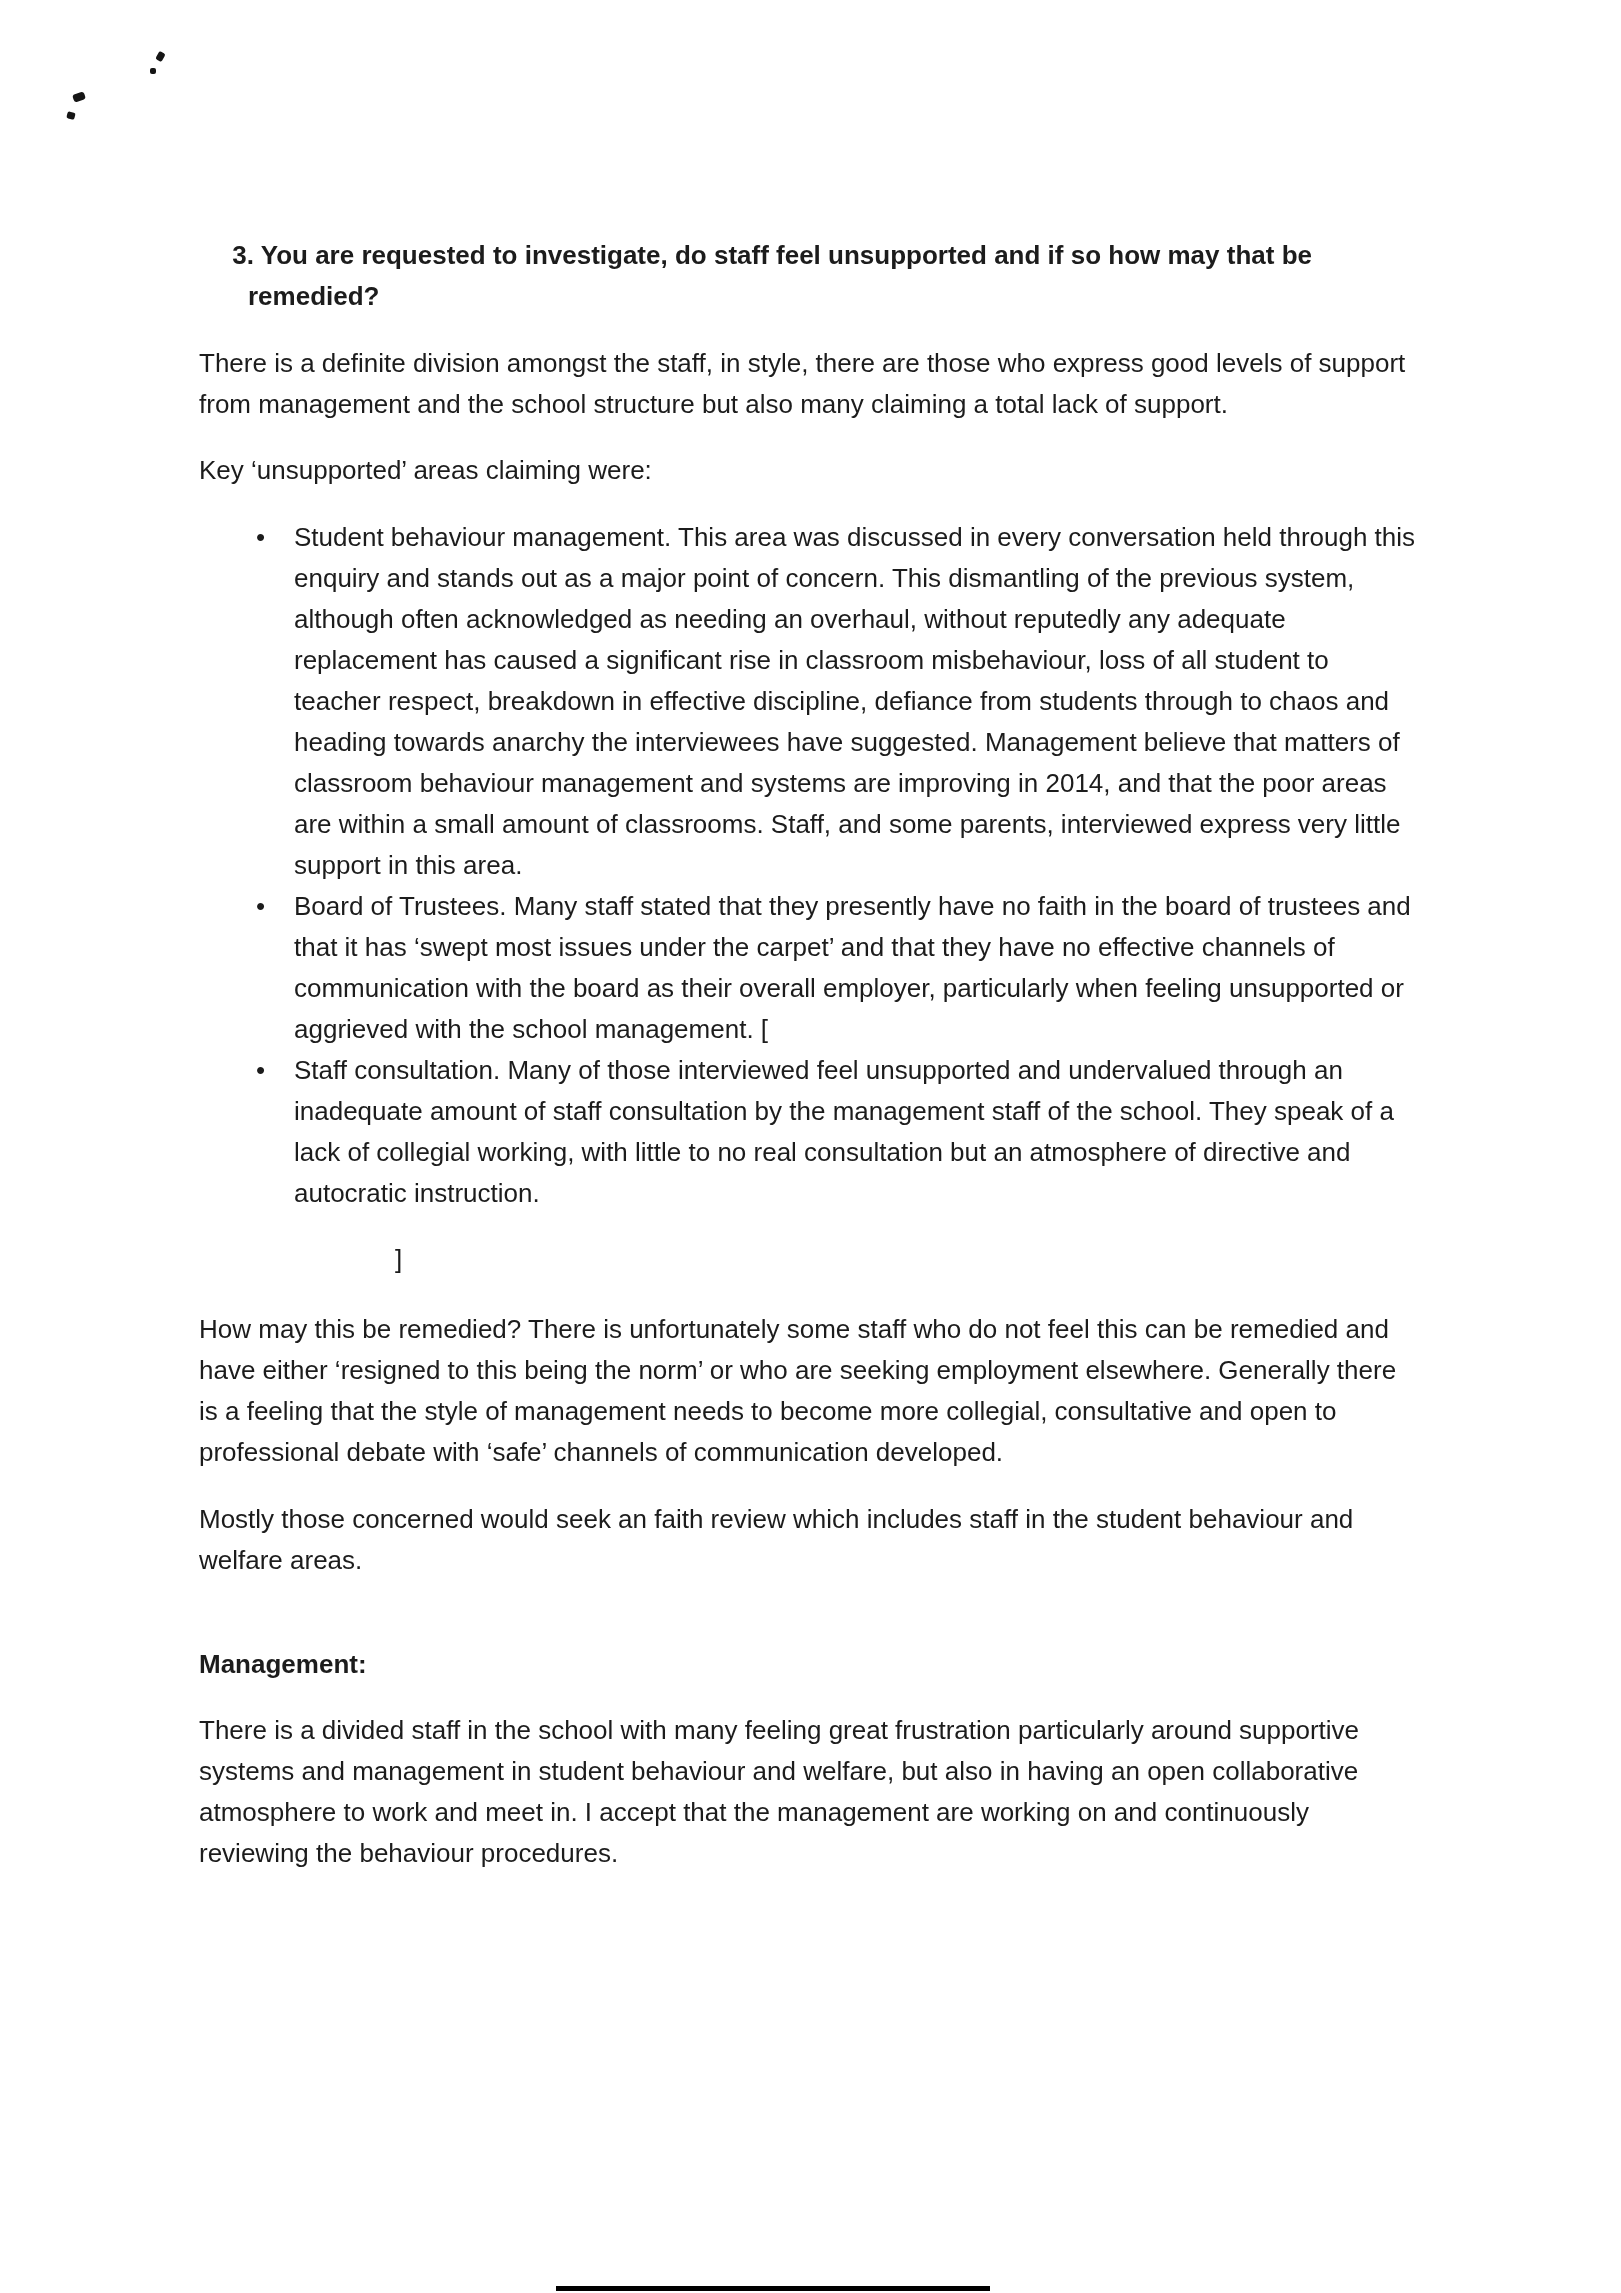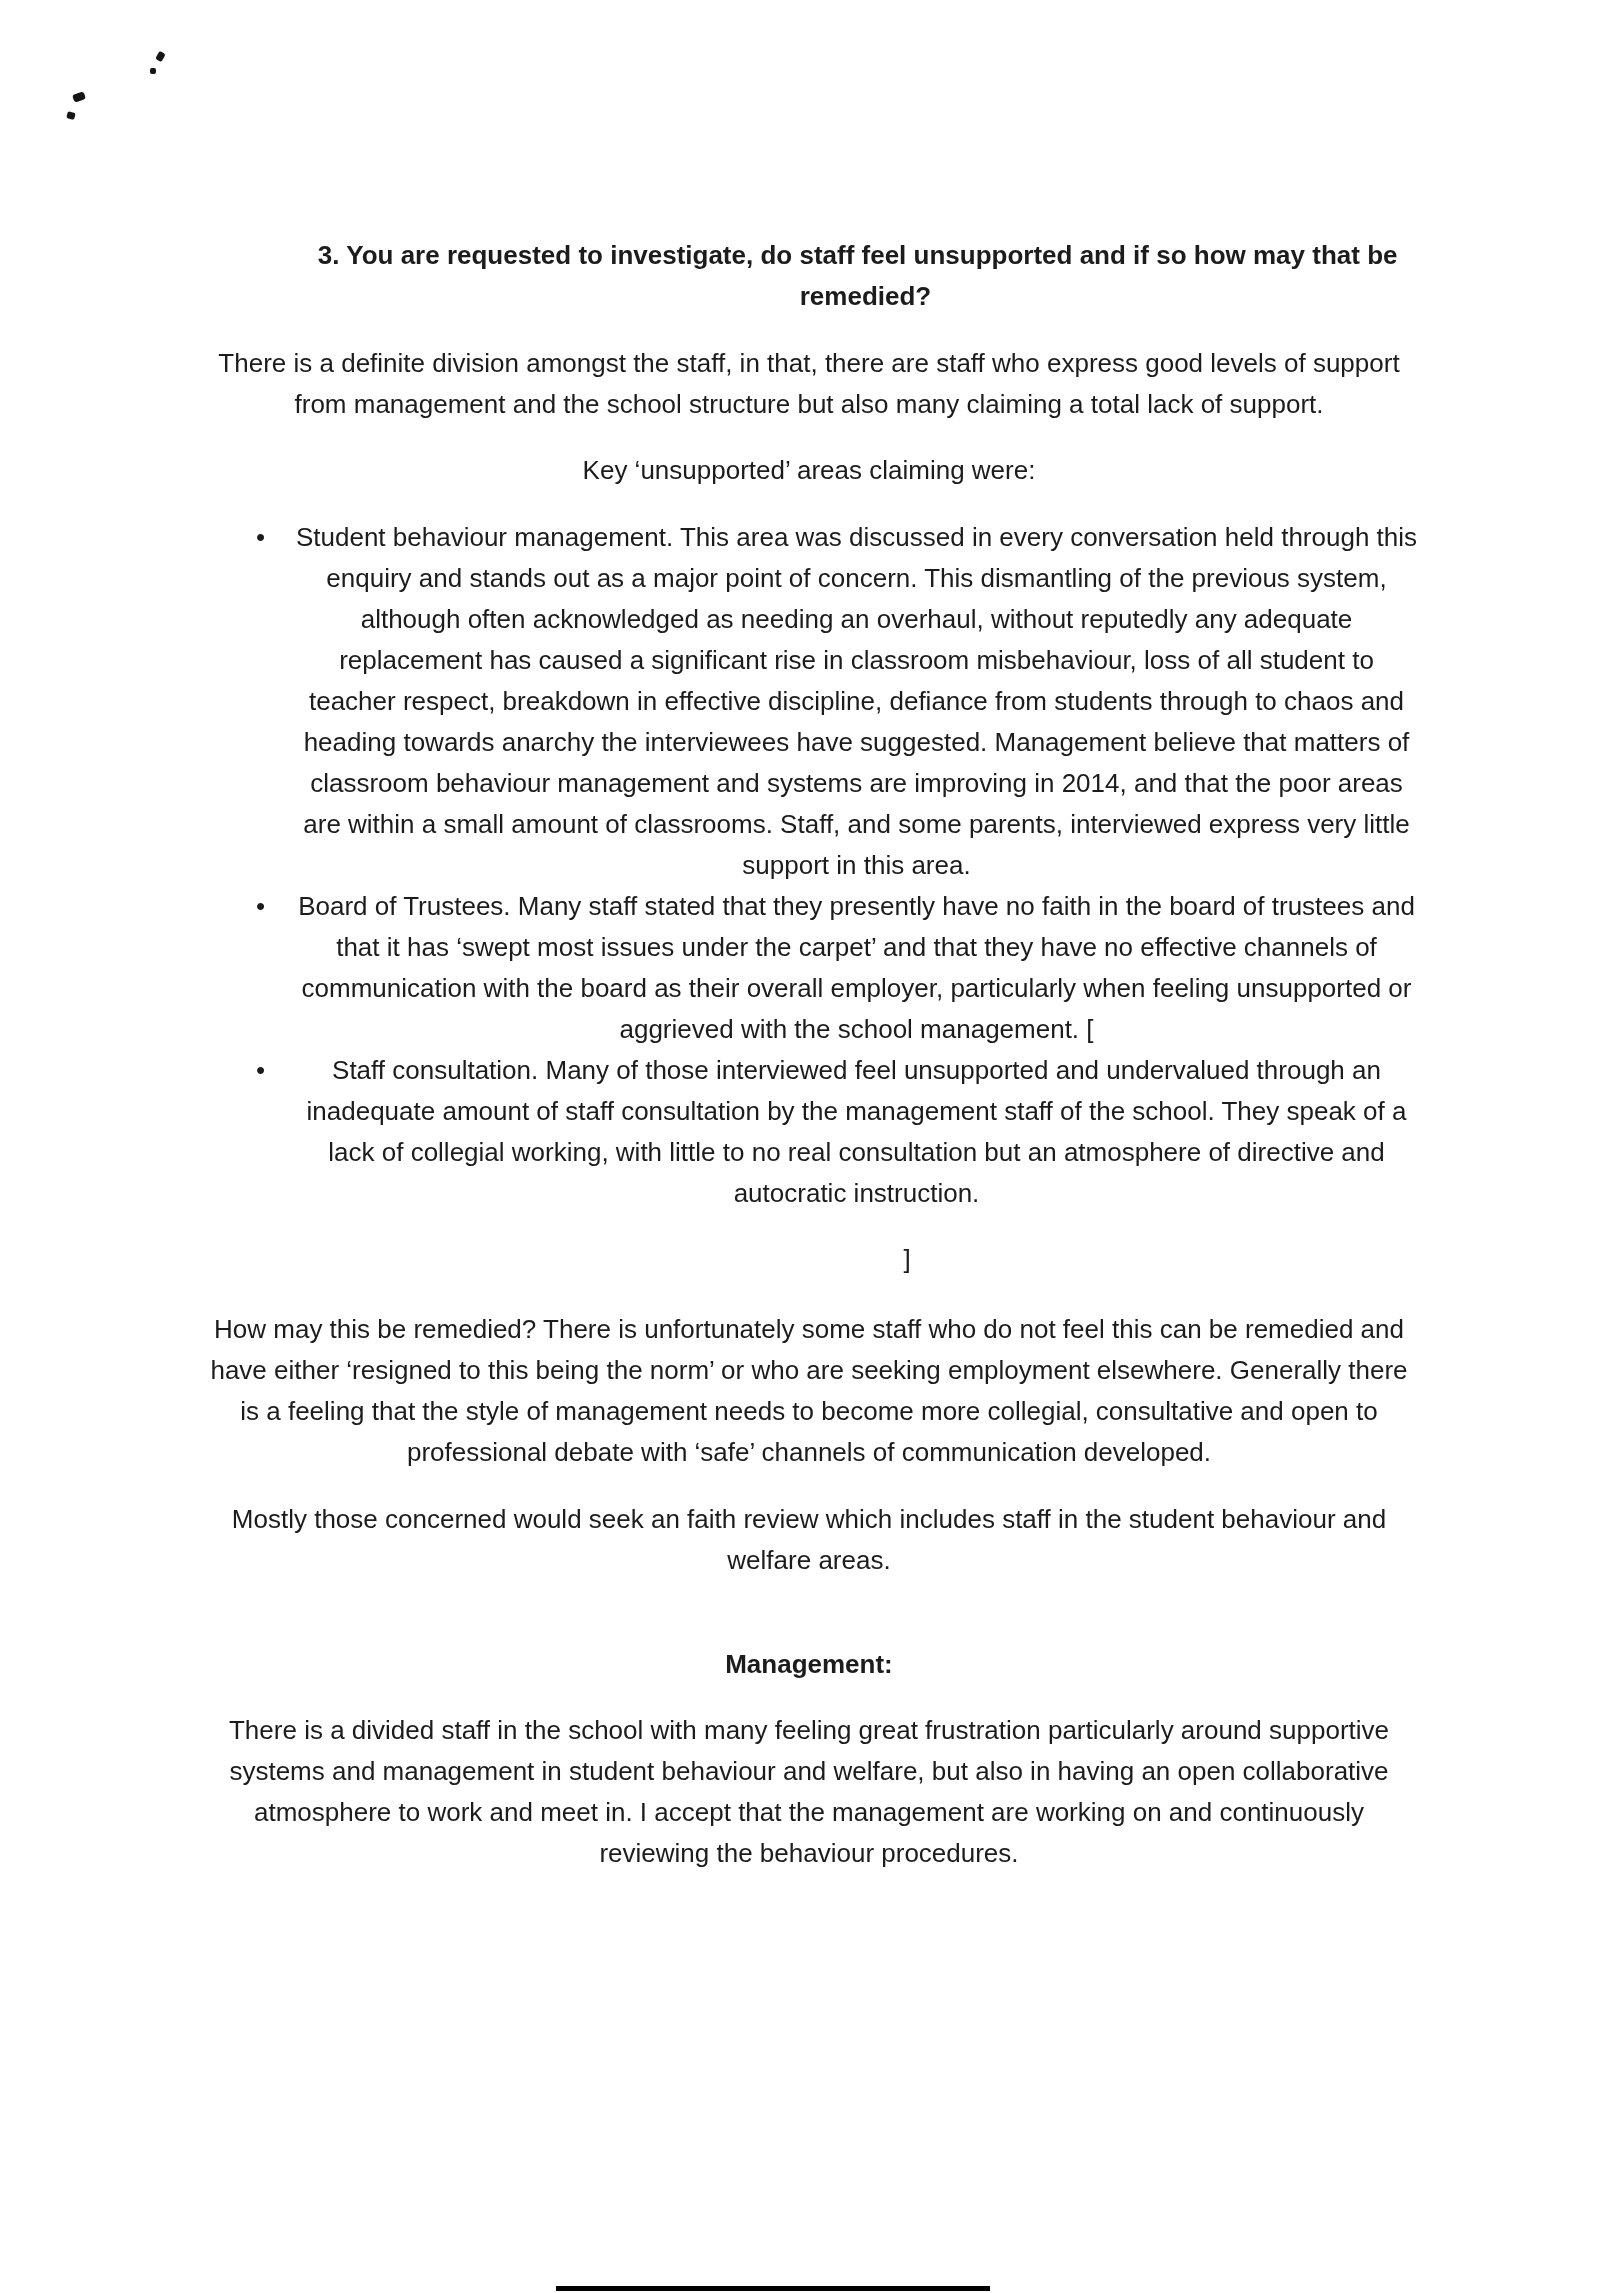--- a/index.html
+++ b/index.html
@@ -7,21 +7,20 @@
     position: relative;
     width: 1621px;
     height: 2294px;
     margin: 0 auto;
     background: #ffffff;
     overflow: hidden;
     color: #1c1c1c;
     font-family: "Liberation Sans", sans-serif;
     font-size: 26px;
     line-height: 41px;
-    text-align: center;
   }
   .content {
     position: absolute;
     left: 199px;
     top: 235px;
     width: 1220px;
   }
   .question-heading {
     font-weight: bold;
     margin: 0 0 25.5px 49px;
@@ -55,21 +54,21 @@
   <div class="speck s1"></div>
   <div class="speck s2"></div>
   <div class="speck s3"></div>
   <div class="speck s4"></div>
 
   <div class="content">
 
     <div class="question-heading">3. You are requested to investigate, do staff feel unsupported and if so how may that be
 remedied?</div>
 
-    <p class="para">There is a definite division amongst the staff, in that, there are staff who express good levels of support from management and the school structure but also many claiming a total lack of support.</p>
+    <p class="para">There is a definite division amongst the staff, in style, there are those who express good levels of support from management and the school structure but also many claiming a total lack of support.</p>
 
     <p class="para">Key ‘unsupported’ areas claiming were:</p>
 
     <ul class="bullets">
       <li>Student behaviour management. This area was discussed in every conversation held through this enquiry and stands out as a major point of concern. This dismantling of the previous system, although often acknowledged as needing an overhaul, without reputedly any adequate replacement has caused a significant rise in classroom misbehaviour, loss of all student to teacher respect, breakdown in effective discipline, defiance from students through to chaos and heading towards anarchy the interviewees have suggested. Management believe that matters of classroom behaviour management and systems are improving in 2014, and that the poor areas are within a small amount of classrooms.  Staff, and some parents, interviewed express very little support in this area.</li>
       <li>Board of Trustees. Many staff stated that they presently have no faith in the board of trustees and that it has ‘swept most issues under the carpet’ and that they have no effective channels of communication with the board as their overall employer, particularly when feeling unsupported or aggrieved with the school management. [</li>
       <li>Staff consultation. Many of those interviewed feel unsupported and undervalued through an inadequate amount of staff consultation by the management staff of the school. They speak of a lack of collegial working, with little to no real consultation but an atmosphere of directive and autocratic instruction.</li>
     </ul>
 
     <div class="bracket-close">]</div>

